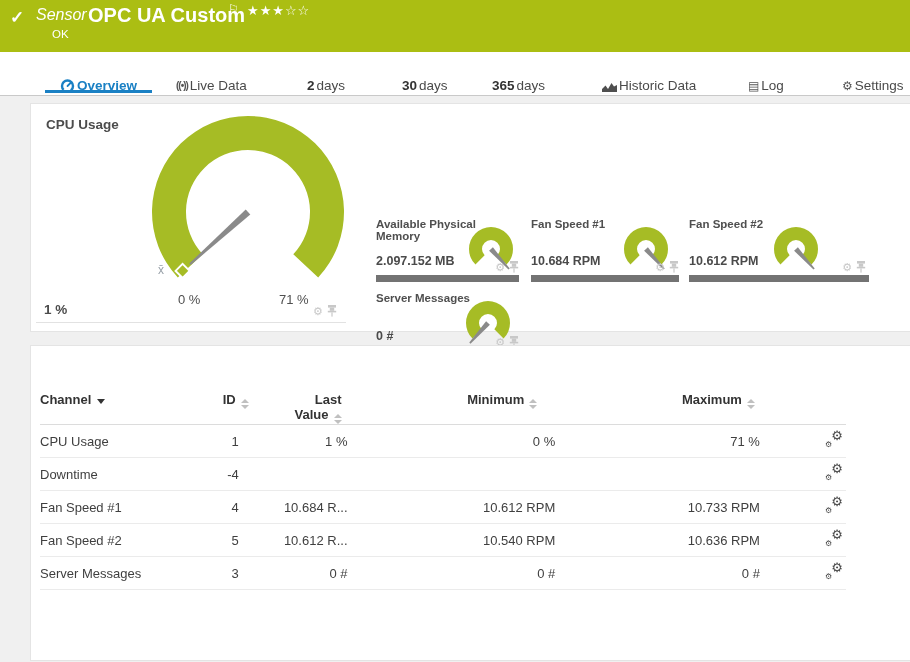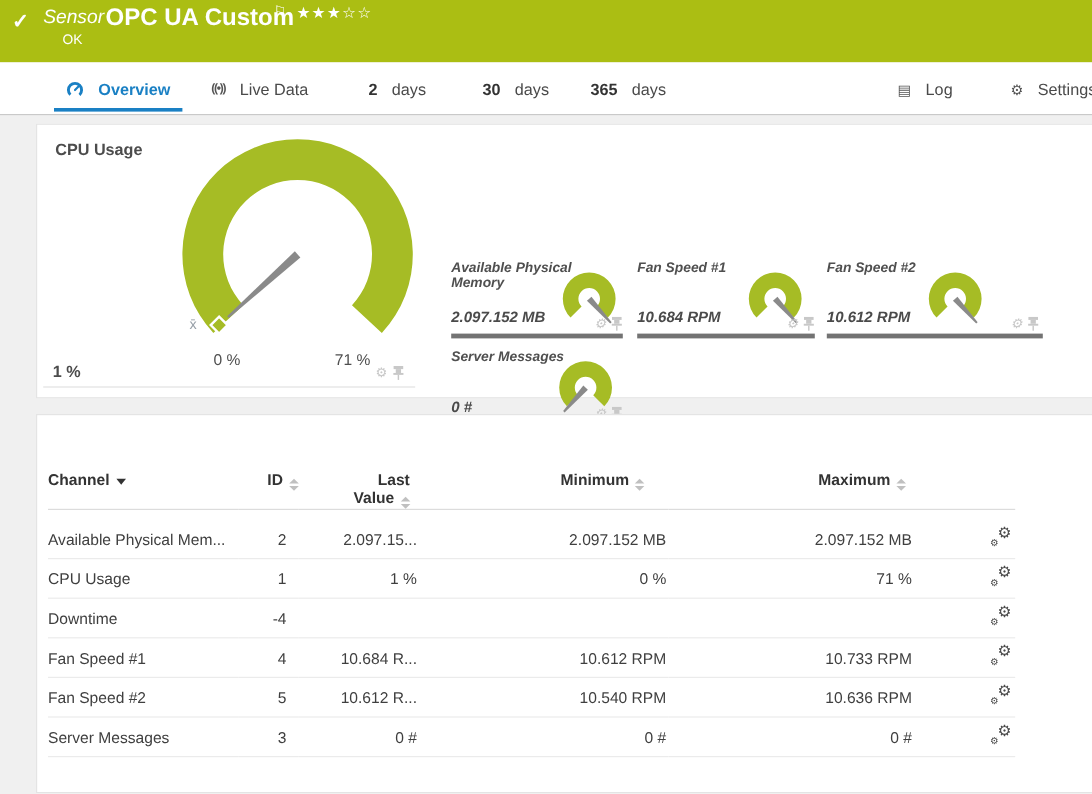--- a/index.html
+++ b/index.html
@@ -10,21 +10,21 @@
   .topbar { position:absolute; left:0; top:0; width:910px; height:52px; background:#ABBE13; color:#fff; }
   .tb-check  { position:absolute; left:10px;  top:7px;  font-size:17px; font-weight:700; }
   .tb-type   { position:absolute; left:36px;  top:6px;  font-size:16px; font-style:italic; }
   .tb-name   { position:absolute; left:88px;  top:4px;  font-size:20px; font-weight:700; }
   .tb-flag   { position:absolute; left:228px; top:2px;  font-size:12px; }
   .tb-stars  { position:absolute; left:247px; top:3px;  font-size:13px; letter-spacing:1px; }
   .tb-status { position:absolute; left:52px;  top:28px; font-size:11.5px; font-weight:400; }
 
   
   .tabbar { position:absolute; left:0; top:52px; width:910px; height:44px; background:#ffffff; border-bottom:1px solid #c9c9c9; }
-  .tab { position:absolute; top:1px; height:43px; display:flex; align-items:center; gap:12px; font-size:13.5px; color:#4a4a4a; cursor:pointer; }
+  .tab { position:absolute; top:12px; height:43px; display:flex; align-items:center; gap:2px; font-size:13.5px; color:#4a4a4a; cursor:pointer; }
   .tab .t-num { font-weight:700; color:#333; }
   .tab.active { color:#1A80C4; font-weight:700; }
   .tab-underline { position:absolute; left:45px; top:38px; width:107px; height:3px; background:#1A80C4; }
   .tab-overview { left:45px; width:107px; justify-content:center; }
   .tab-livedata { left:176px; } .tab-2d { left:307px; } .tab-30d { left:402px; }
   .tab-365d { left:492px; } .tab-historic { left:602px; } .tab-log { left:748px; } .tab-settings { left:842px; }
   .icon-txt { font-size:12px; color:#555; }
   .livedata-glyph { font-size:10px; font-weight:700; letter-spacing:-1px; color:#555; }
 
   
@@ -37,21 +37,21 @@
   .big-gauge { position:absolute; left:117px; top:5px; }
   .cpu-min   { position:absolute; left:147px; top:188px; font-size:13px; color:#4f4f4f; }
   .cpu-max   { position:absolute; left:248px; top:188px; font-size:13px; color:#4f4f4f; }
   .cpu-value { position:absolute; left:13px;  top:198px; font-size:13.5px; font-weight:600; color:#4c4c4c; }
   .cpu-underline { position:absolute; left:5px; top:218px; width:310px; border-bottom:1px solid #e2e2e2; }
   .cell-icons { display:flex; align-items:center; gap:4px; color:#c8c8c8; }
   .cpu-icons  { position:absolute; left:282px; top:201px; }
   .gear-glyph { font-size:11px; line-height:1; }
 
   
-  .gcell { position:absolute; height:65px; border-bottom:4px solid #737373;font-style:italic; }
+  .gcell { position:absolute; height:65px; border-bottom:7px solid #737373; }
   .gcell-apm { left:345px; top:113px; width:143px; }
   .gcell-fs1 { left:500px; top:113px; width:148px; }
   .gcell-fs2 { left:658px; top:113px; width:180px; }
   .gcell-sm  { left:345px; top:187px; width:143px; height:66px; }
   .gcell .g-label { position:absolute; left:0; top:1px; font-size:11.5px; font-weight:700; color:#4f4f4f; }
   .gcell .g-value { position:absolute; left:0; bottom:7px; font-size:12.5px; font-weight:700; color:#4a4a4a; }
   .gcell .g-icons { position:absolute; right:0; bottom:2px; }
   .gcell-fs2 .g-icons { right:3px; }
   .sgauge { position:absolute; top:6px; }
   .gcell-apm .sgauge { left:87px; } .gcell-fs1 .sgauge { left:87px; }
@@ -114,20 +114,26 @@
     <span>days</span>
   </div>
   <div class="tab tab-30d">
     <span class="t-num">30</span>
     <span>days</span>
   </div>
   <div class="tab tab-365d">
     <span class="t-num">365</span>
     <span>days</span>
   </div>
+  <div class="tab tab-historic">
+    <svg width="15" height="12" viewBox="0 0 15 12">
+      <polygon points="0,12 0,9 3.5,5.5 6,9 9.5,3 12,6.5 15,5 15,12" fill="#4f4f4f"></polygon>
+    </svg>
+    <span>Historic Data</span>
+  </div>
   <div class="tab tab-log">
     <span class="icon-txt">▤</span>
     <span>Log</span>
   </div>
   <div class="tab tab-settings">
     <span class="icon-txt">⚙</span>
     <span>Settings</span>
   </div>
   <div class="tab-underline"></div>
 </div>
@@ -267,28 +273,20 @@
         <th class="th-max">
           <span>Maximum</span><span class="sort">
               <i class="up"></i>
               <i class="dn"></i>
             </span>
         </th>
         <th></th>
       </tr>
     </thead>
     <tbody>
-      <tr class="first">
-        <td class="td-channel">Available Physical Mem...</td>
-        <td class="td-id">2</td>
-        <td class="td-last">2.097.15...</td>
-        <td class="td-min">2.097.152 MB</td>
-        <td class="td-max">2.097.152 MB</td>
-        <td class="td-gear"><span class="gearpair"><span class="gp-big">⚙</span><span class="gp-small">⚙</span></span></td>
-      </tr>
       <tr>
         <td class="td-channel">CPU Usage</td>
         <td class="td-id">1</td>
         <td class="td-last">1 %</td>
         <td class="td-min">0 %</td>
         <td class="td-max">71 %</td>
         <td class="td-gear"><span class="gearpair"><span class="gp-big">⚙</span><span class="gp-small">⚙</span></span></td>
       </tr>
       <tr>
         <td class="td-channel">Downtime</td>

